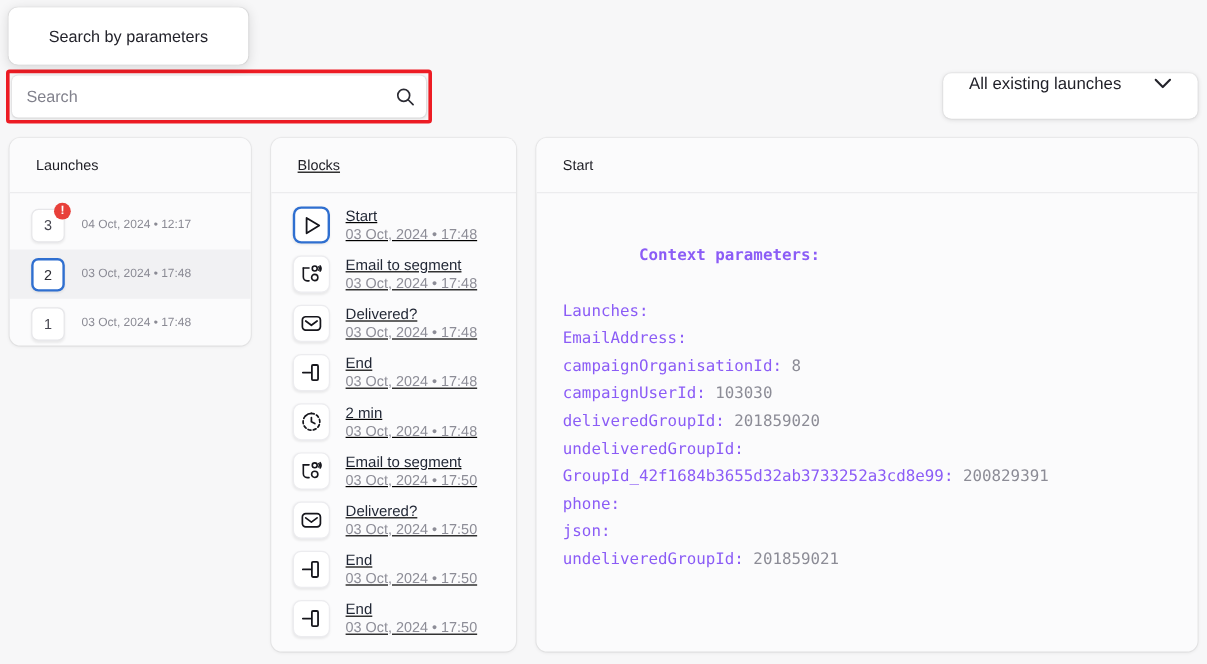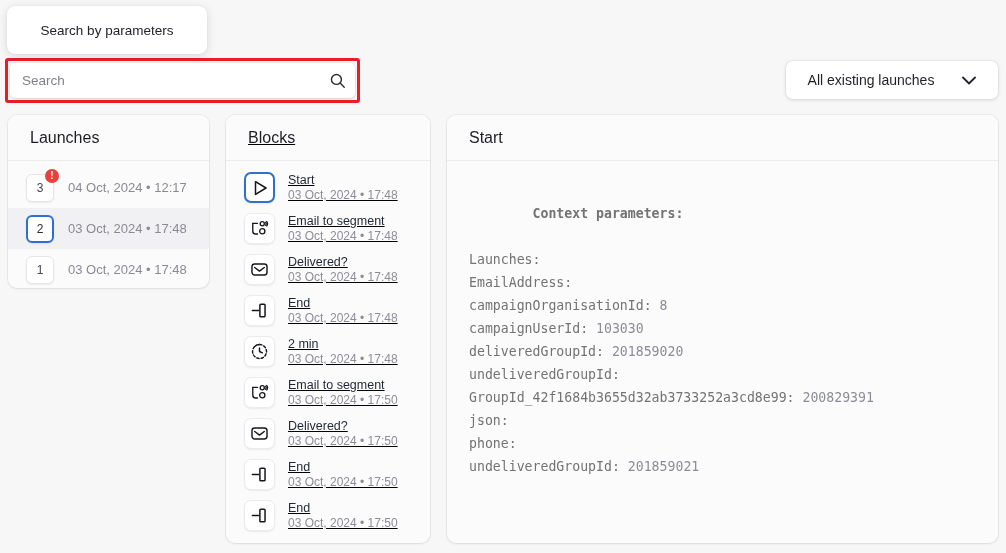--- a/index.html
+++ b/index.html
@@ -47,38 +47,38 @@
     font-size: 13.5px; color: #000000; padding: 0 6px 0 12px;
   }
   .search-input::placeholder { color: #81818c; }
   .search-icon { width: 30px; display: flex; align-items: center; justify-content: center; padding-right: 6px; }
 
   .launch-filter {
     position: absolute; right: 8px; top: 61px;
     height: 38px; min-width: 212px;
     background: #ffffff; border-radius: 7px;
     box-shadow: 0 1px 4px rgba(0,0,0,0.12), 0 0 0 1px rgba(0,0,0,0.03);
-    display: flex; align-items: center; justify-content: center;
+    display: flex; justify-content: center;
     gap: 28px; padding: 0 16px; cursor: pointer; z-index: 10;
   }
   .launch-filter-label { font-size: 14px; color: #1f1f27; white-space: nowrap; }
 
   
   .panel {
     position: absolute;
     background: #fbfbfc; border-radius: 9px;
     box-shadow: 0 1px 3px rgba(0,0,0,0.07), 0 0 0 1px rgba(0,0,0,0.045);
     overflow: hidden;
   }
   .panel-header {
     height: 46px; display: flex; align-items: center;
     padding: 0 22px; border-bottom: 1px solid #ececee;
     background: #fbfbfc;
   }
-  .panel-title { font-size: 16px; color: #1d1d24; }
+  .panel-title { font-size: 12px; color: #1d1d24; }
   .panel-body { padding: 6px 0 8px 0; }
 
   
   #launches-panel { left: 8px; top: 115px; width: 201px; height: 173px; }
   .launch-row {
     display: flex; align-items: center; gap: 14px;
     height: 41px; padding: 0 12px 0 18px; cursor: pointer;
     position: relative;
   }
   .launch-row.active { background: #f1f1f3; }
@@ -91,21 +91,21 @@
     font-size: 12px; color: #45454f;
   }
   .chip.selected { border: 2px solid #2f6fd0; color: #2b2b33; }
   .error-badge {
     position: absolute; top: -6px; right: -6px;
     width: 14px; height: 14px; border-radius: 50%;
     background: #e8403a; color: #fff;
     font-size: 10px; font-weight: bold; line-height: 14px;
     text-align: center;
   }
-  .launch-date { font-size: 13px; color: #8a8a94; white-space: nowrap; }
+  .launch-date { font-size: 10px; color: #8a8a94; white-space: nowrap; }
 
   
   #blocks-panel { left: 226px; top: 115px; width: 204px; height: 428px; text-decoration: underline; }
   #blocks-panel .panel-body { padding-top: 6px; }
   .block-row {
     display: flex; align-items: center; gap: 13px;
     padding: 5px 10px 5px 18px; cursor: pointer;
   }
   .block-icon {
     width: 31px; height: 31px; flex: none;
@@ -119,21 +119,21 @@
   .block-name { font-size: 12.5px; color: #1f2533; white-space: nowrap; }
   .block-date { font-size: 12px; color: #8d8d97; white-space: nowrap; }
 
   
   #details-panel { left: 447px; top: 115px; width: 551px; height: 428px; }
   #details-panel .panel-body { padding: 18px 0 0 22px; }
   .ctx-line {
     font-family: "DejaVu Sans Mono", monospace;
     font-size: 13.2px; line-height: 23px; white-space: pre;
   }
-  .ctx-key { color: #737373; }
+  .ctx-key { color: #8b5cf6; }
   .ctx-key.bold { font-weight: bold; }
   .ctx-val { color: #8c8c96; }
 </style>
 </head>
 <body>
 
 <div class="page">
 
   <div class="page-title">history</div>
 
@@ -321,20 +321,20 @@
         <span class="ctx-key bold">Context parameters:</span>
       </div>
       <div id="ctx-list">
           <div class="ctx-line"><span class="ctx-key">Launches:</span></div>
           <div class="ctx-line"><span class="ctx-key">EmailAddress:</span></div>
           <div class="ctx-line"><span class="ctx-key">campaignOrganisationId:</span><span class="ctx-val"> 8</span></div>
           <div class="ctx-line"><span class="ctx-key">campaignUserId:</span><span class="ctx-val"> 103030</span></div>
           <div class="ctx-line"><span class="ctx-key">deliveredGroupId:</span><span class="ctx-val"> 201859020</span></div>
           <div class="ctx-line"><span class="ctx-key">undeliveredGroupId:</span></div>
           <div class="ctx-line"><span class="ctx-key">GroupId_42f1684b3655d32ab3733252a3cd8e99:</span><span class="ctx-val"> 200829391</span></div>
+          <div class="ctx-line"><span class="ctx-key">phone:</span></div>
           <div class="ctx-line"><span class="ctx-key">json:</span></div>
-          <div class="ctx-line"><span class="ctx-key">phone:</span></div>
           <div class="ctx-line"><span class="ctx-key">undeliveredGroupId:</span><span class="ctx-val"> 201859021</span></div>
         </div>
     </div>
   </div>
 
 </div>
 
 </body></html>

